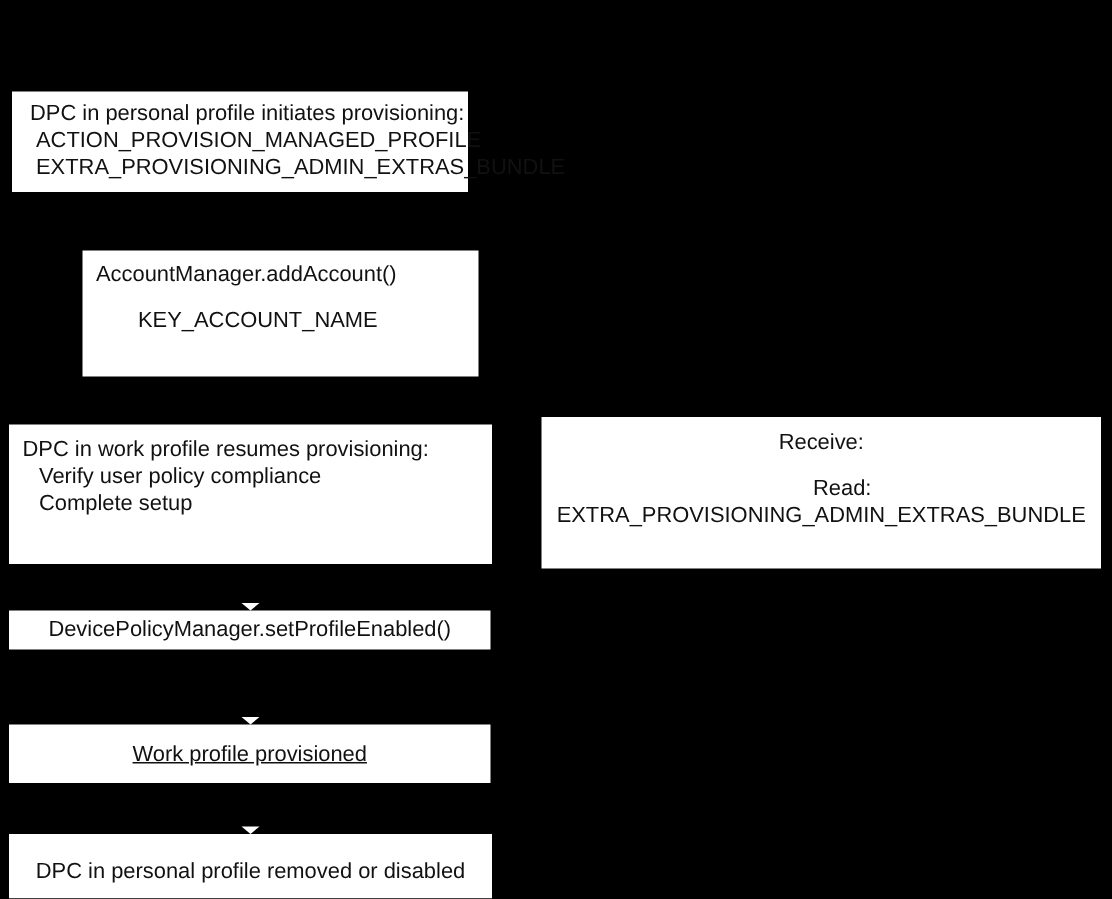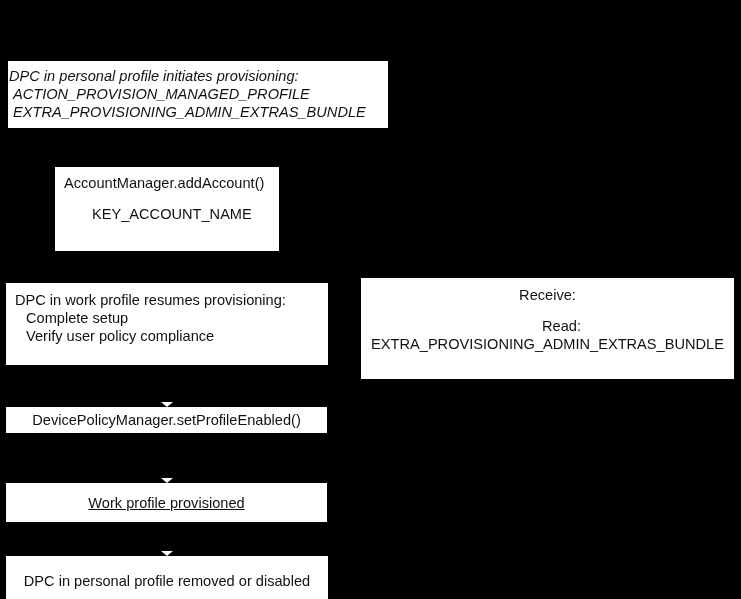--- a/index.html
+++ b/index.html
@@ -26,23 +26,23 @@
   .node .line { white-space: nowrap; }
   .indent-small { padding-left: 4px; }
   .indent { padding-left: 11px; }
   .center-node {
     display: flex;
     align-items: center;
     justify-content: center;
     text-align: center;
   }
   
-  #node-initiate   { left: 8px;   top: 61px;  width: 380px; height: 67px;  padding: 6px 1px; font-style: italic; }
-  #node-addaccount { left: 55px;  top: 167px; width: 224px; height: 84px;  padding: 7px 9px; }
-  #node-resume     { left: 6px;   top: 283px; width: 322px; height: 82px;  padding: 8px 9px; }
+  #node-initiate   { left: 8px;   top: 61px;  width: 304px; height: 67px;  padding: 6px 12px; }
+  #node-addaccount { left: 55px;  top: 167px; width: 264px; height: 84px;  padding: 7px 9px; }
+  #node-resume     { left: 6px;   top: 283px; width: 322px; height: 93px;  padding: 8px 9px; }
   #node-receive    { left: 361px; top: 278px; width: 373px; height: 101px; padding: 8px 8px; text-align: center; }
   #node-enable     { left: 6px;   top: 407px; width: 321px; height: 26px; }
   #node-provisioned{ left: 6px;   top: 483px; width: 321px; height: 39px; text-decoration: underline; }
   #node-removed    { left: 6px;   top: 556px; width: 322px; height: 50px; }
   .para-gap { margin-top: 13px; margin-left: 28px; }
   
   .arrow-tip {
     position: absolute;
     width: 0; height: 0;
     border-left: 6px solid transparent;
@@ -64,22 +64,22 @@
     <div class="line indent-small">EXTRA_PROVISIONING_ADMIN_EXTRAS_BUNDLE</div>
   </div>
 
   <div class="node" id="node-addaccount">
     <div class="line">AccountManager.addAccount()</div>
     <div class="line para-gap">KEY_ACCOUNT_NAME</div>
   </div>
 
   <div class="node" id="node-resume">
     <div class="line">DPC in work profile resumes provisioning:</div>
+    <div class="line indent">Verify user policy compliance</div>
     <div class="line indent">Complete setup</div>
-    <div class="line indent">Verify user policy compliance</div>
   </div>
 
   <div class="node" id="node-receive">
     <div class="line">Receive:</div>
     <div class="line para-gap">Read:</div>
     <div class="line">EXTRA_PROVISIONING_ADMIN_EXTRAS_BUNDLE</div>
   </div>
 
   <div class="arrow-tip" id="tip-enable"></div>
   <div class="node center-node" id="node-enable">

